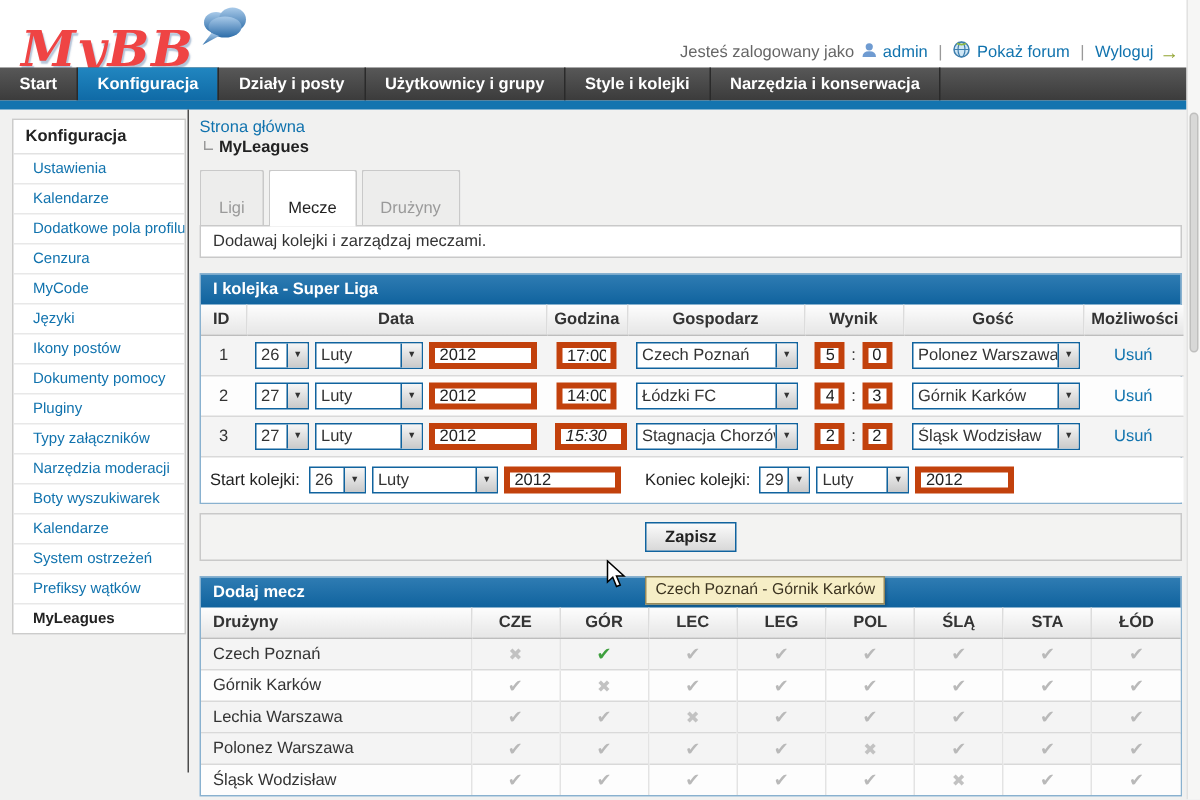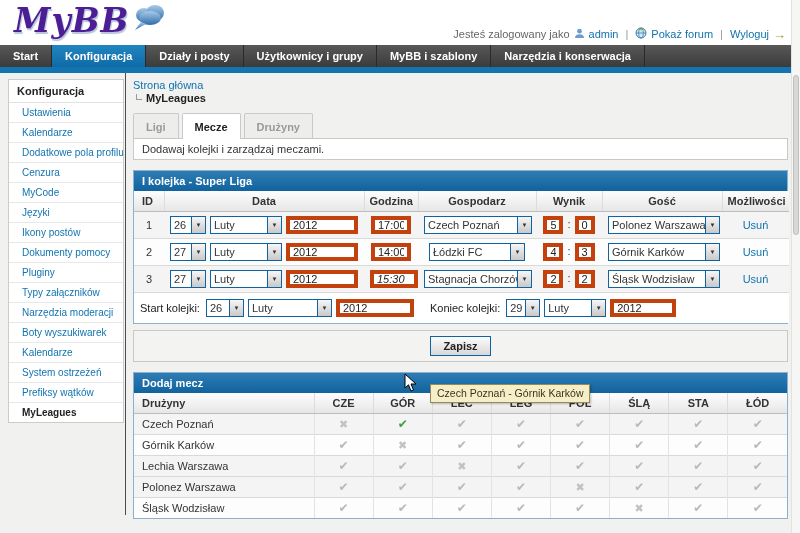--- a/index.html
+++ b/index.html
@@ -3,22 +3,22 @@
 <meta charset="utf-8">
 <style>
   * { box-sizing: border-box; margin:0; padding:0; }
   html,body { width:800px; height:533px; overflow:hidden; }
   body { font-family:"Liberation Sans",sans-serif; font-size:11px; background:#f1f1f0; position:relative; color:#333; }
 
   
   .header { position:absolute; left:0; top:0; width:800px; height:45px; background:#fff; }
   .logo-wrap { position:absolute; left:14px; top:0px; display:flex; align-items:flex-start; }
   .logo-text { font-family:"DejaVu Serif","Liberation Serif",serif; font-style:italic; font-weight:bold;
-               font-size:33px; line-height:42px; color:#4c1d95; letter-spacing:1px;
-               text-shadow:1px 2px 1px rgba(140,165,195,.65); }
+               font-size:33px; line-height:42px; color:#ef4444; letter-spacing:1px;
+               text-shadow:1px 2px 1px rgba(140,165,195,.65);margin-top:12px; }
   .logo-cloud { margin-left:1px; margin-top:3px; }
   .userinfo { position:absolute; top:27px; right:14px; color:#666; display:flex; align-items:center; gap:4px; white-space:nowrap; }
   .ulink { color:#1173ae; cursor:pointer; }
   .sep { color:#999; margin:0 3px; }
   .logout-arrow { color:#94a636; font-weight:bold; font-size:13px; line-height:11px; }
 
   
   .nav { position:absolute; left:0; top:45px; width:800px; height:22px; background:linear-gradient(#585858,#3b3b3b); display:flex; }
   .nav-item { padding:0 13px; line-height:22px; color:#fff; font-weight:bold; border-right:1px solid #2a2a2a; cursor:pointer; }
   .nav-item.active { background:linear-gradient(#2186c0,#0f6aa6); }
@@ -34,22 +34,22 @@
   .vline { position:absolute; left:125px; top:73px; width:1px; height:442px; background:#4c4c4c; }
 
   
   .main { position:absolute; left:133px; top:77px; width:655px; }
   .bc-home { color:#1173ae; cursor:pointer; display:inline-block; margin-top:2px; }
   .bc-row { margin-top:1px; display:flex; align-items:center; }
   .tree-conn { display:inline-block; width:6px; height:6px; border-left:1px solid #999; border-bottom:1px solid #999; margin:0 4px 3px 3px; }
   .bc-current { font-weight:bold; color:#222; }
 
   .tabs { display:flex; margin-top:9px; }
-  .tab { padding:7px 12px 4px; border:1px solid #c9c9c9; border-bottom:none; background:#ededec; color:#9a9a9a;
-         font-weight:bold; margin-right:3px; border-radius:2px 2px 0 0; cursor:pointer; position:relative; }
+  .tab { padding:19px 12px 4px; border:1px solid #c9c9c9; border-bottom:none; background:#ededec; color:#9a9a9a;
+         font-weight:normal; margin-right:3px; border-radius:2px 2px 0 0; cursor:pointer; position:relative; }
   .tab.active { background:#fff; color:#222; z-index:2; margin-bottom:-1px; padding-bottom:6px; }
   .desc { border:1px solid #c9c9c9; background:#fff; padding:4px 8px; color:#333; position:relative; z-index:1; }
 
   .tbl { margin-top:10px; border:1px solid #89b1cf; background:#fff; }
   .tbl-title { background:linear-gradient(#2f7cb3,#10639e); color:#fff; font-weight:bold; padding:4px 8px; }
   table { border-collapse:collapse; width:100%; table-layout:fixed; }
   th { background:linear-gradient(#fdfdfd,#e6e6e6); font-weight:bold; color:#333; padding:4px 5px;
        border-bottom:1px solid #bdbdbd; text-align:center; overflow:hidden; }
   th.first, th.team-col { text-align:left; padding-left:8px; }
   th + th { border-left:1px solid #dcdcdc; }
@@ -133,21 +133,21 @@
     <span class="ulink">Wyloguj</span>
     <span class="logout-arrow">→</span>
   </div>
 </div>
 
 <div class="nav">
     <div class="nav-item">Start</div>
     <div class="nav-item active">Konfiguracja</div>
     <div class="nav-item">Działy i posty</div>
     <div class="nav-item">Użytkownicy i grupy</div>
-    <div class="nav-item">MyBB i szablony</div>
+    <div class="nav-item">Style i kolejki</div>
     <div class="nav-item">Narzędzia i konserwacja</div>
   </div>
 <div class="strip"></div>
 
 <div class="sidebar">
   <div class="sidebar-title">Konfiguracja</div>
   <div>
       <div class="sidebar-item">Ustawienia</div>
       <div class="sidebar-item">Kalendarze</div>
       <div class="sidebar-item">Dodatkowe pola profilu</div>
@@ -231,21 +231,21 @@
           <tr class="even">
             <td>2</td>
             <td><span class="fsel" style="width: 36px;">
                 <span class="val">27</span>
                 <span class="btn">▼</span>
               </span><span class="fsel" style="width: 72px;">
                 <span class="val">Luty</span>
                 <span class="btn">▼</span>
               </span><input class="tinput" value="2012" style="width: 72px;"></td>
             <td><input class="tinput" value="14:00" style="width: 40px;"></td>
-            <td><span class="fsel" style="width: 96px;">
+            <td><span class="fsel" style="width: 108px;">
                 <span class="val">Łódzki FC</span>
                 <span class="btn">▼</span>
               </span></td>
             <td><input class="tinput" value="4" style="width: 20px;"><span class="colon">:</span><input class="tinput" value="3" style="width: 20px;"></td>
             <td><span class="fsel" style="width: 112px;">
                 <span class="val">Górnik Karków</span>
                 <span class="btn">▼</span>
               </span></td>
             <td><a class="dellink">Usuń</a></td>
           </tr>

